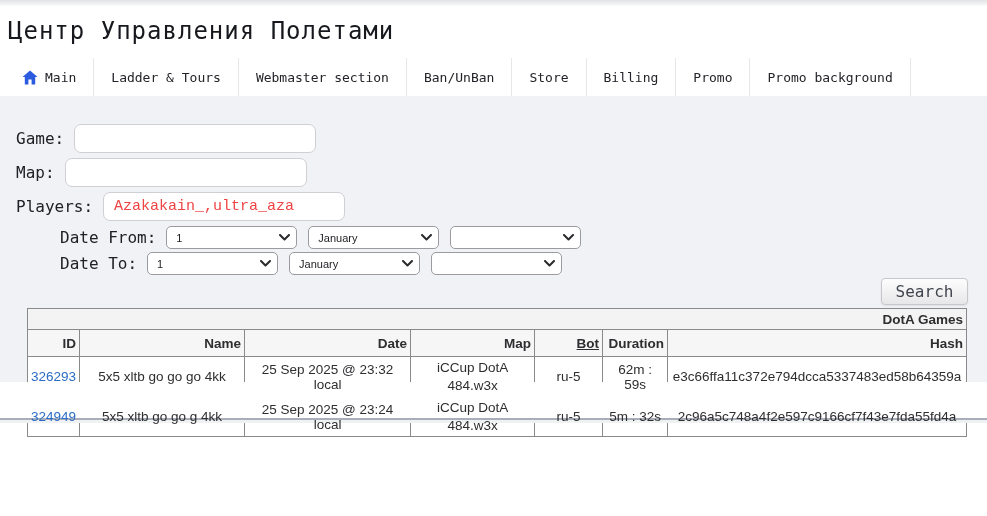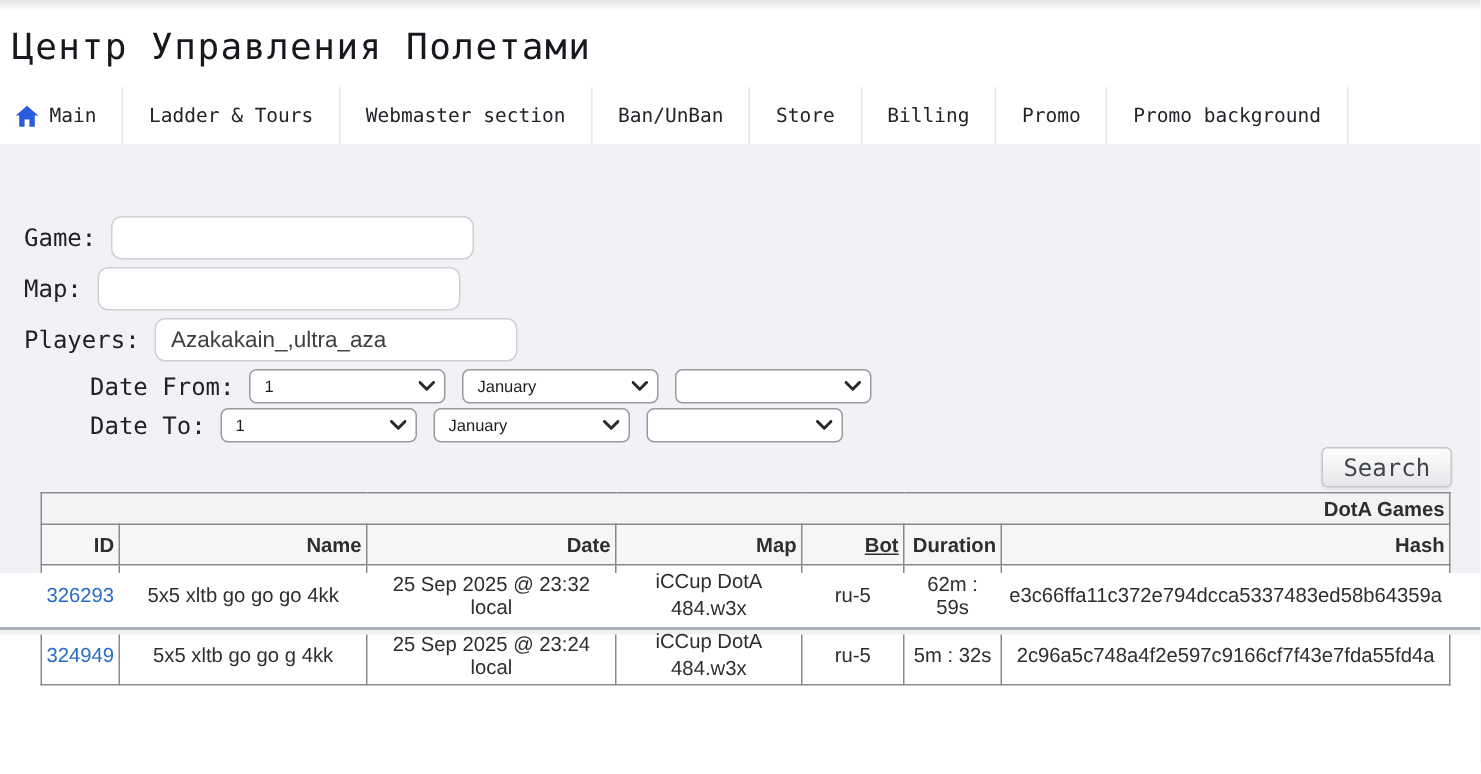--- a/index.html
+++ b/index.html
@@ -19,32 +19,32 @@
   .navbar {
     margin-top: 12px; height: 38px;
     display: flex; align-items: stretch; background: #ffffff;
   }
   .nav-item {
     display: flex; align-items: center; gap: 7px;
     padding: 0 17px;
     border-right: 1px solid #e7e7ea;
     font-size: 13px; color: #232329; cursor: pointer; white-space: nowrap;
   }
-  .nav-item:first-child { padding-left: 10px; }
+  .nav-item:first-child { padding-left: 22px; }
   .home-icon svg { display:block; }
   .content {
-    background: #f1f2f6; height: 286px; padding: 48px 0 0 16px;
+    background: #f1f2f6; height: 286px; padding: 28px 0 0 16px;
   }
   .form-row { display: flex; align-items: center; margin-bottom: 5px; }
   .form-label { font-size: 16px; color: #202027; margin-right: 10px; white-space: pre; }
   .text-input {
     width: 242px; height: 29px;
     border: 1px solid #cfcfd4; border-radius: 7px;
     background: #fff; padding: 0 10px;
-    font-family: Liberation Sans, sans-serif; font-size: 15px; color: #404040;
+    font-family: Liberation Mono, monospace; font-size: 15px; color: #ef4444;
     outline: none;
   }
   .date-row { margin-bottom: 3px; margin-left: 44px; }
   .select {
     width: 131px; height: 23px; margin-right: 11px;
     border: 1px solid #9a9aa0; border-radius: 5px;
     background: #fff; padding: 0 6px 0 9px;
     display: flex; align-items: center; justify-content: space-between;
     font-family: "Liberation Sans", sans-serif; font-size: 11px; color: #1d1d22;
     cursor: pointer;

